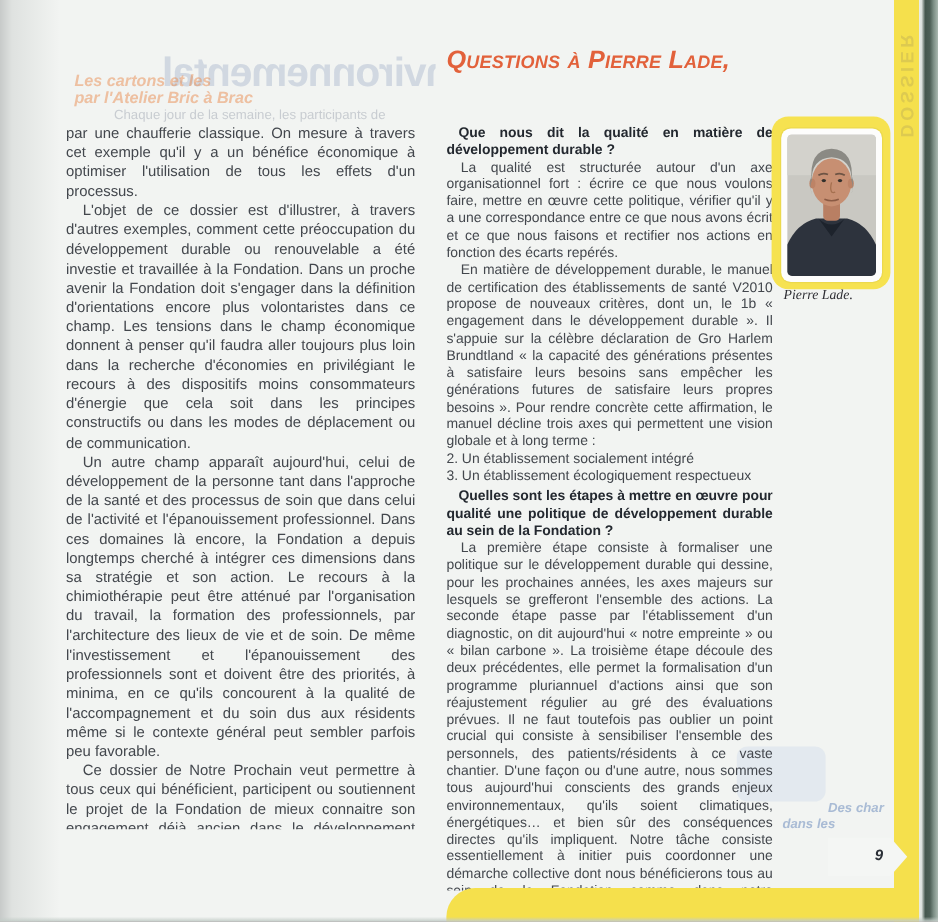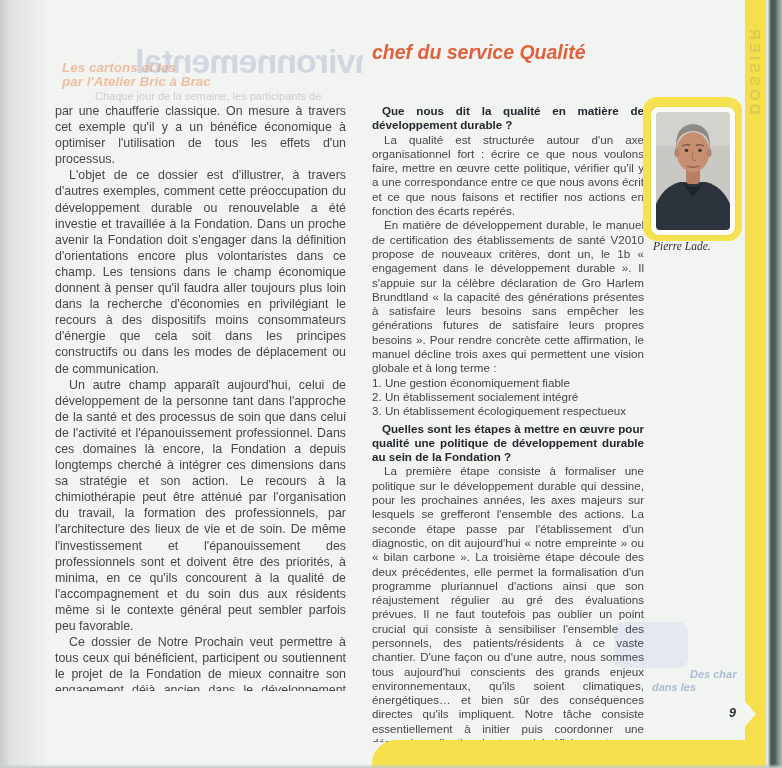--- a/index.html
+++ b/index.html
@@ -84,35 +84,34 @@
   <span class="ghost ghost-blue" style="left:652px;top:681px;">dans les</span>
 
   <div class="edge-left"></div>
   <div class="yellow-strip"></div>
   <span class="dossier-ghost">DOSSIER</span>
   <div class="bottom-band"></div>
   <div class="edge-right-dark"></div>
   <div class="edge-bottom"></div>
 
   <div class="head">
-    <div class="l2">chef du service Qualité</div>
+    <div class="l1">Questions à Pierre Lade,</div>
   </div>
 
   <div class="left-col">
     <p class="first">par une chaufferie classique. On mesure à travers cet exemple qu'il y a un bénéfice économique à optimiser l'utilisation de tous les effets d'un processus.</p>
     <p>L'objet de ce dossier est d'illustrer, à travers d'autres exemples, comment cette préoccupation du développement durable ou renouvelable a été investie et travaillée à la Fondation. Dans un proche avenir la Fondation doit s'engager dans la définition d'orientations encore plus volontaristes dans ce champ. Les tensions dans le champ économique donnent à penser qu'il faudra aller toujours plus loin dans la recherche d'économies en privilégiant le recours à des dispositifs moins consommateurs d'énergie que cela soit dans les principes constructifs ou dans les modes de déplacement ou de communication.</p>
     <p>Un autre champ apparaît aujourd'hui, celui de développement de la personne tant dans l'approche de la santé et des processus de soin que dans celui de l'activité et l'épanouissement professionnel. Dans ces domaines là encore, la Fondation a depuis longtemps cherché à intégrer ces dimensions dans sa stratégie et son action. Le recours à la chimiothérapie peut être atténué par l'organisation du travail, la formation des professionnels, par l'architecture des lieux de vie et de soin. De même l'investissement et l'épanouissement des professionnels sont et doivent être des priorités, à minima, en ce qu'ils concourent à la qualité de l'accompagnement et du soin dus aux résidents même si le contexte général peut sembler parfois peu favorable.</p>
     <p>Ce dossier de Notre Prochain veut permettre à tous ceux qui bénéficient, participent ou soutiennent le projet de la Fondation de mieux connaitre son engagement déjà ancien dans le développement durable ou renouvelable. A la demande des pouvoirs publics, la Fondation va devoir prochainement le préciser, le formaliser dans des orientations stratégiques mais aussi sans doute dans un changement des approches et des représentations.</p>
   </div>
 
   <div class="right-col">
     <p class="q">Que nous dit la qualité en matière de développement durable ?</p>
     <p class="a">La qualité est structurée autour d'un axe organisationnel fort : écrire ce que nous voulons faire, mettre en œuvre cette politique, vérifier qu'il y a une correspondance entre ce que nous avons écrit et ce que nous faisons et rectifier nos actions en fonction des écarts repérés.</p>
     <p class="a">En matière de développement durable, le manuel de certification des établissements de santé V2010 propose de nouveaux critères, dont un, le 1b « engagement dans le développement durable ». Il s'appuie sur la célèbre déclaration de Gro Harlem Brundtland « la capacité des générations présentes à satisfaire leurs besoins sans empêcher les générations futures de satisfaire leurs propres besoins ». Pour rendre concrète cette affirmation, le manuel décline trois axes qui permettent une vision globale et à long terme :</p>
-    <p class="li">1. Une gestion économiquement fiable</p>
     <p class="li">2. Un établissement socialement intégré</p>
     <p class="li">3. Un établissement écologiquement respectueux</p>
     <p class="q">Quelles sont les étapes à mettre en œuvre pour qualité une politique de développement durable au sein de la Fondation ?</p>
     <p class="a">La première étape consiste à formaliser une politique sur le développement durable qui dessine, pour les prochaines années, les axes majeurs sur lesquels se grefferont l'ensemble des actions. La seconde étape passe par l'établissement d'un diagnostic, on dit aujourd'hui « notre empreinte » ou « bilan carbone ». La troisième étape découle des deux précédentes, elle permet la formalisation d'un programme pluriannuel d'actions ainsi que son réajustement régulier au gré des évaluations prévues. Il ne faut toutefois pas oublier un point crucial qui consiste à sensibiliser l'ensemble des personnels, des patients/résidents à ce vaste chantier. D'une façon ou d'une autre, nous sommes tous aujourd'hui conscients des grands enjeux environnementaux, qu'ils soient climatiques, énergétiques… et bien sûr des conséquences directes qu'ils impliquent. Notre tâche consiste essentiellement à initier puis coordonner une démarche collective dont nous bénéficierons tous au sein de la Fondation comme dans notre environnement commun.</p>
   </div>
 
   <div class="photo-panel">
     <div class="photo-frame">
       <svg width="74" height="118" viewBox="0 0 74 118">
         <rect width="74" height="118" fill="#c9c8c2"></rect>

